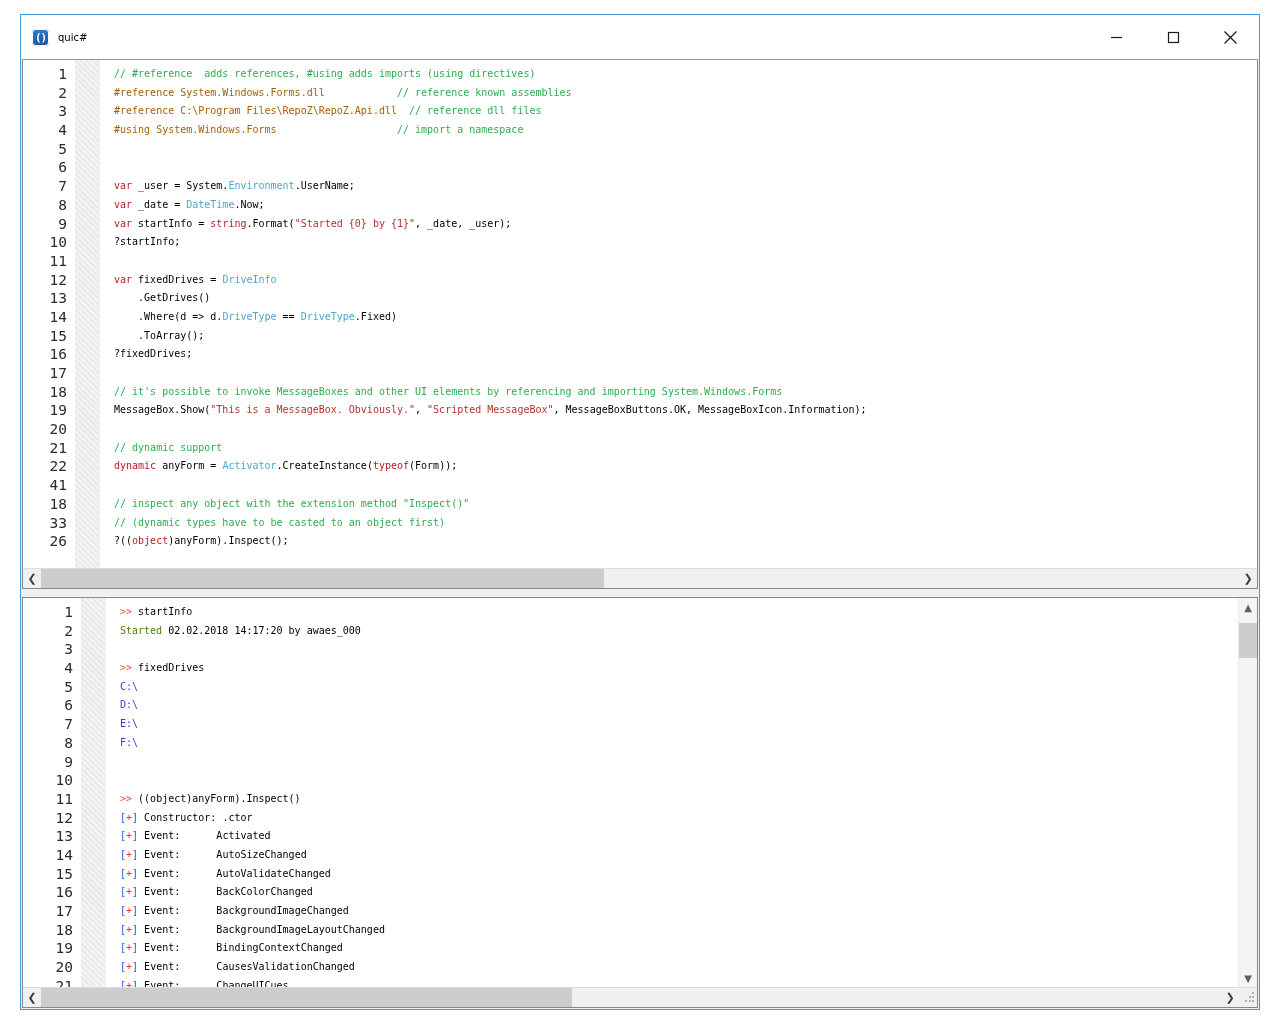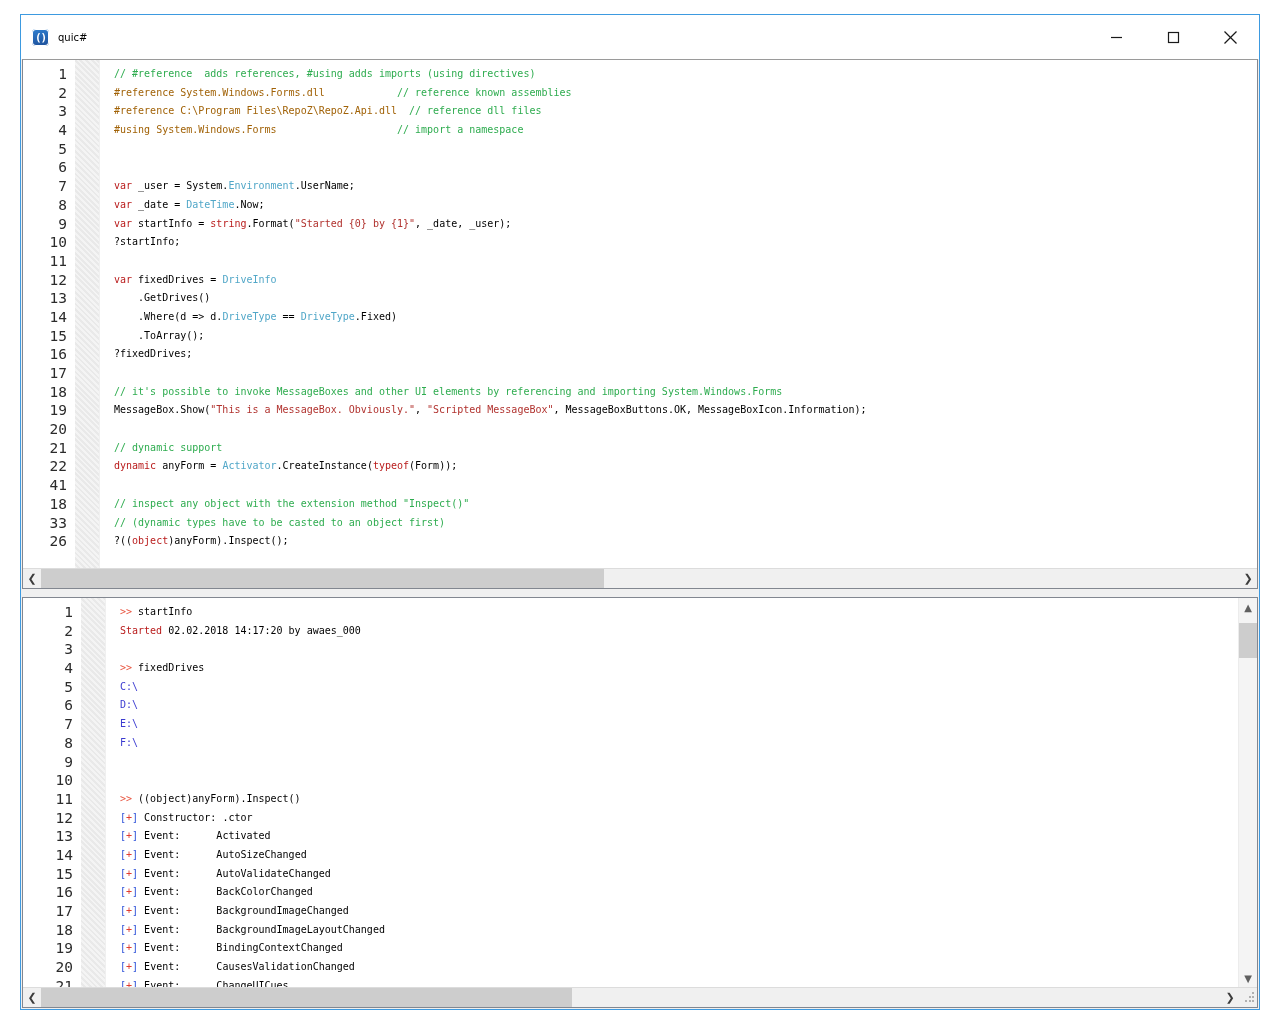--- a/index.html
+++ b/index.html
@@ -170,21 +170,21 @@
   .codeline { height: 18.7px; white-space: pre; }
 
   
   .t-plain   { color: #000000; }
   .t-comment { color: #2eac4f; }
   .t-keyword { color: #b91c1c; }
   .t-type    { color: #51a7c8; margin-top: 20px; }
   .t-string  { color: #b1322e; }
   .t-pre     { color: #a16207; }
   .t-prompt  { color: #e8543f; }
-  .t-cyan    { color: #b91c1c; }
+  .t-cyan    { color: #4d7c0f; }
   .t-blue    { color: #3b3bd0; }
   .t-bracket { color: #2a4fd8; }
   .t-plus    { color: #e03b2e; }
 
   
   .hscroll {
     height: 19px;
     flex: none;
     background: #f0f0f0;
     border-top: 1px solid #dcdcdc;

